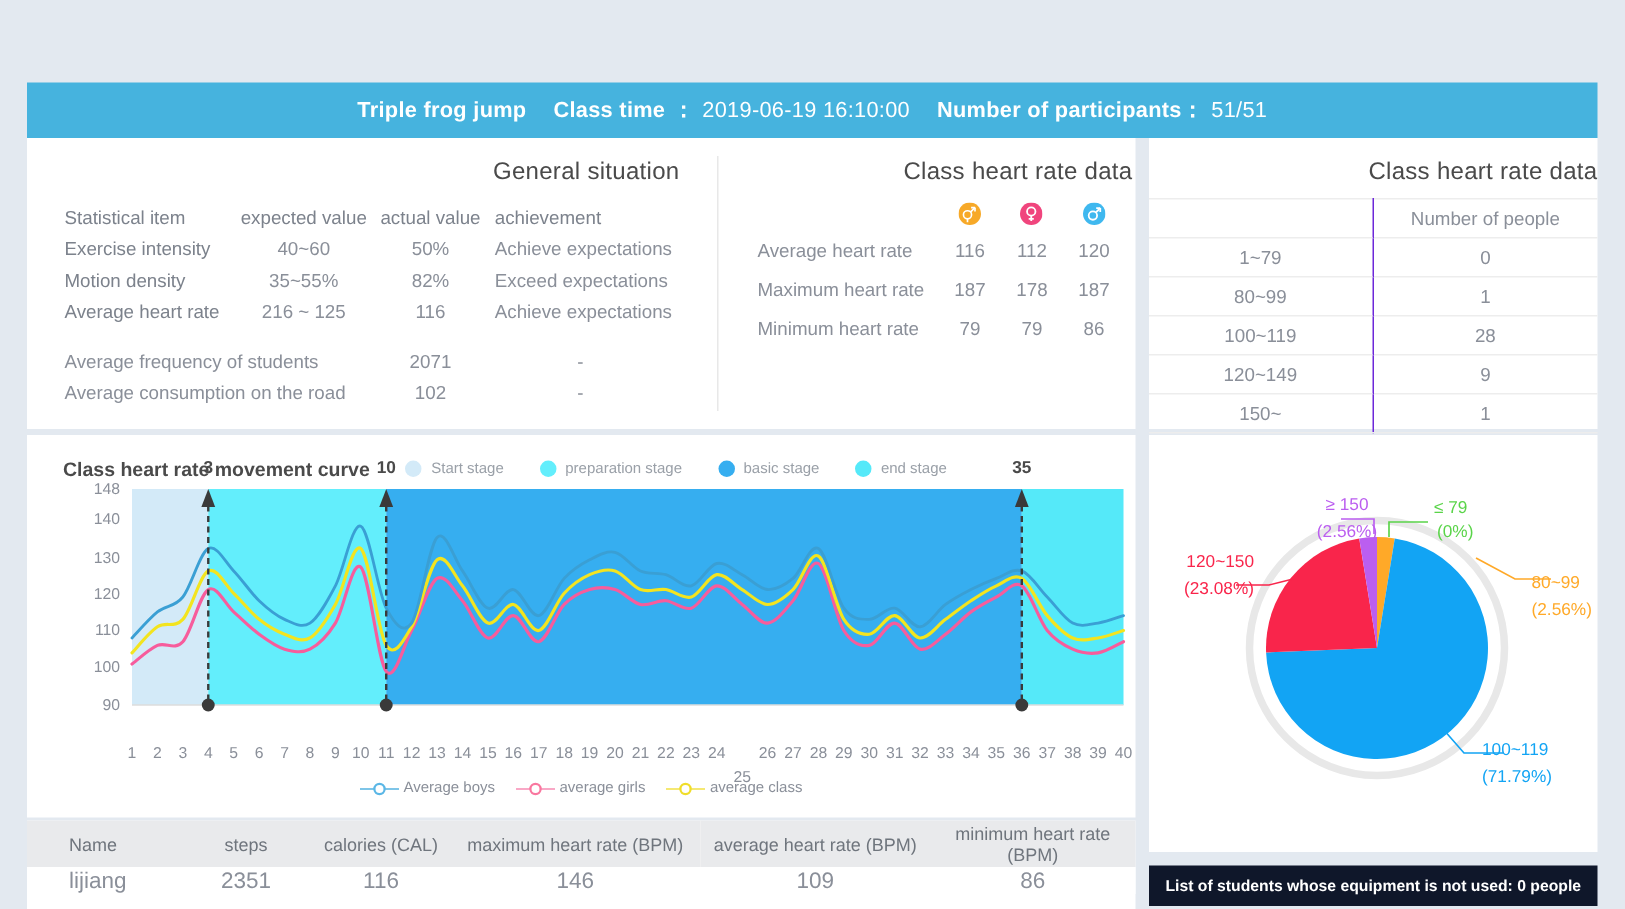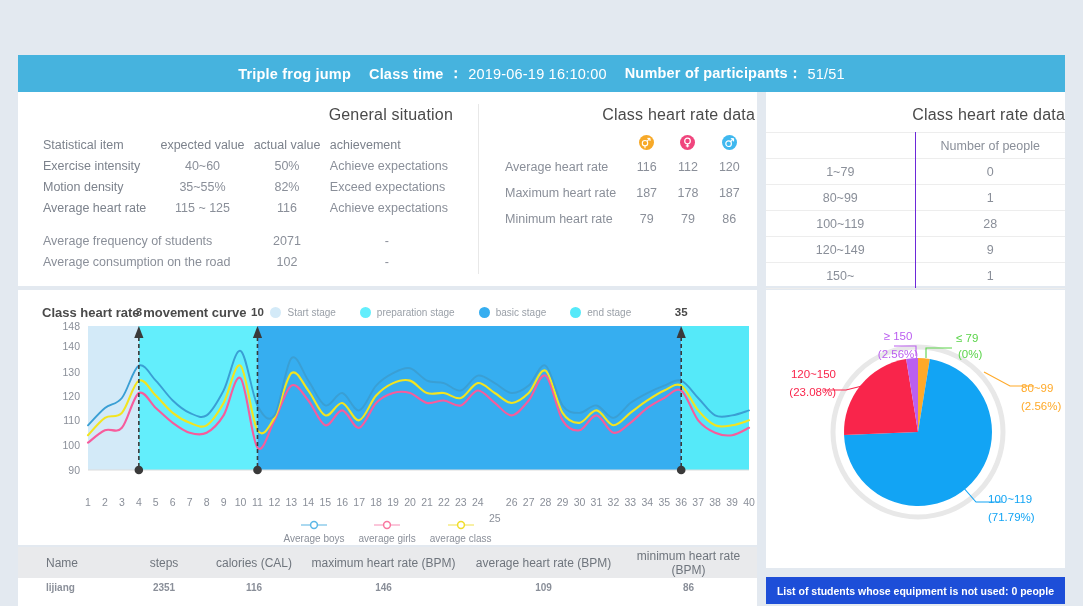--- a/index.html
+++ b/index.html
@@ -105,48 +105,47 @@
   }
   .ylab {
     position: absolute; font-size: 10.5px; color: #8a8f99;
     right: 0; transform: translateY(-50%); text-align: right;
   }
 
   .line-legend {
     position: absolute; left: 0; right: 0; top: 200px;
     display: flex; justify-content: center; align-items: center; gap: 14px;
   }
-  .ll-item { display: flex; align-items: center; gap: 3px; flex-direction: column; }
+  .ll-item { display: flex; align-items: center; gap: 3px; }
   .ll-lbl { font-size: 10px; color: #8a8f99; white-space: nowrap; }
 
   
   #pie-area { position: absolute; left: 0; top: 0; width: 299px; height: 278px; }
 
   
   table.bt { border-collapse: collapse; width: 739px; table-layout: fixed; }
   table.bt th {
     background: #e9eaec; color: #6f757d; font-size: 12px; font-weight: normal;
     height: 31px; text-align: center;
   }
   table.bt td {
-    font-size: 10px; color: #8a8f99; height: 18px; text-align: center;
+    font-size: 15px; color: #8a8f99; height: 18px; text-align: center;
     background: #fff;
-    font-weight: bold;
   }
   table.bt th.c0, table.bt td.c0 { width: 102px; text-align: left; padding-left: 28px; }
   table.bt th.c1, table.bt td.c1 { width: 88px; }
   table.bt th.c2, table.bt td.c2 { width: 92px; }
   table.bt th.c3, table.bt td.c3 { width: 167px; }
   table.bt th.c4, table.bt td.c4 { width: 153px; }
   table.bt th.c5, table.bt td.c5 { width: 137px; }
 
   
   #eqbar {
     position: absolute; left: 766px; top: 577px; width: 299px; height: 27px;
-    background: #1d4ed8; color: #fff; font-size: 10.5px; font-weight: bold;
+    background: #0f172a; color: #fff; font-size: 10.5px; font-weight: bold;
     display: flex; align-items: center; justify-content: center;
   }
 </style>
 </head>
 <body>
 
 <div id="root">
 
   <div class="titlebar">
     <span class="t-name">Triple frog jump</span>
@@ -181,21 +180,21 @@
           <td class="c-ach">Achieve expectations</td>
         </tr>
         <tr>
           <td class="c-item">Motion density</td>
           <td class="c-exp">35~55%</td>
           <td class="c-act">82%</td>
           <td class="c-ach">Exceed expectations</td>
         </tr>
         <tr>
           <td class="c-item">Average heart rate</td>
-          <td class="c-exp">115 ~ 125</td>
+          <td class="c-exp">216 ~ 125</td>
           <td class="c-act">116</td>
           <td class="c-ach">Achieve expectations</td>
         </tr>
         <tr class="spacer">
               <td colspan="4"></td>
             </tr>
         <tr>
           <td class="wide" colspan="2">Average frequency of students</td>
           <td class="c-act">2071</td>
           <td class="dash">-</td>

